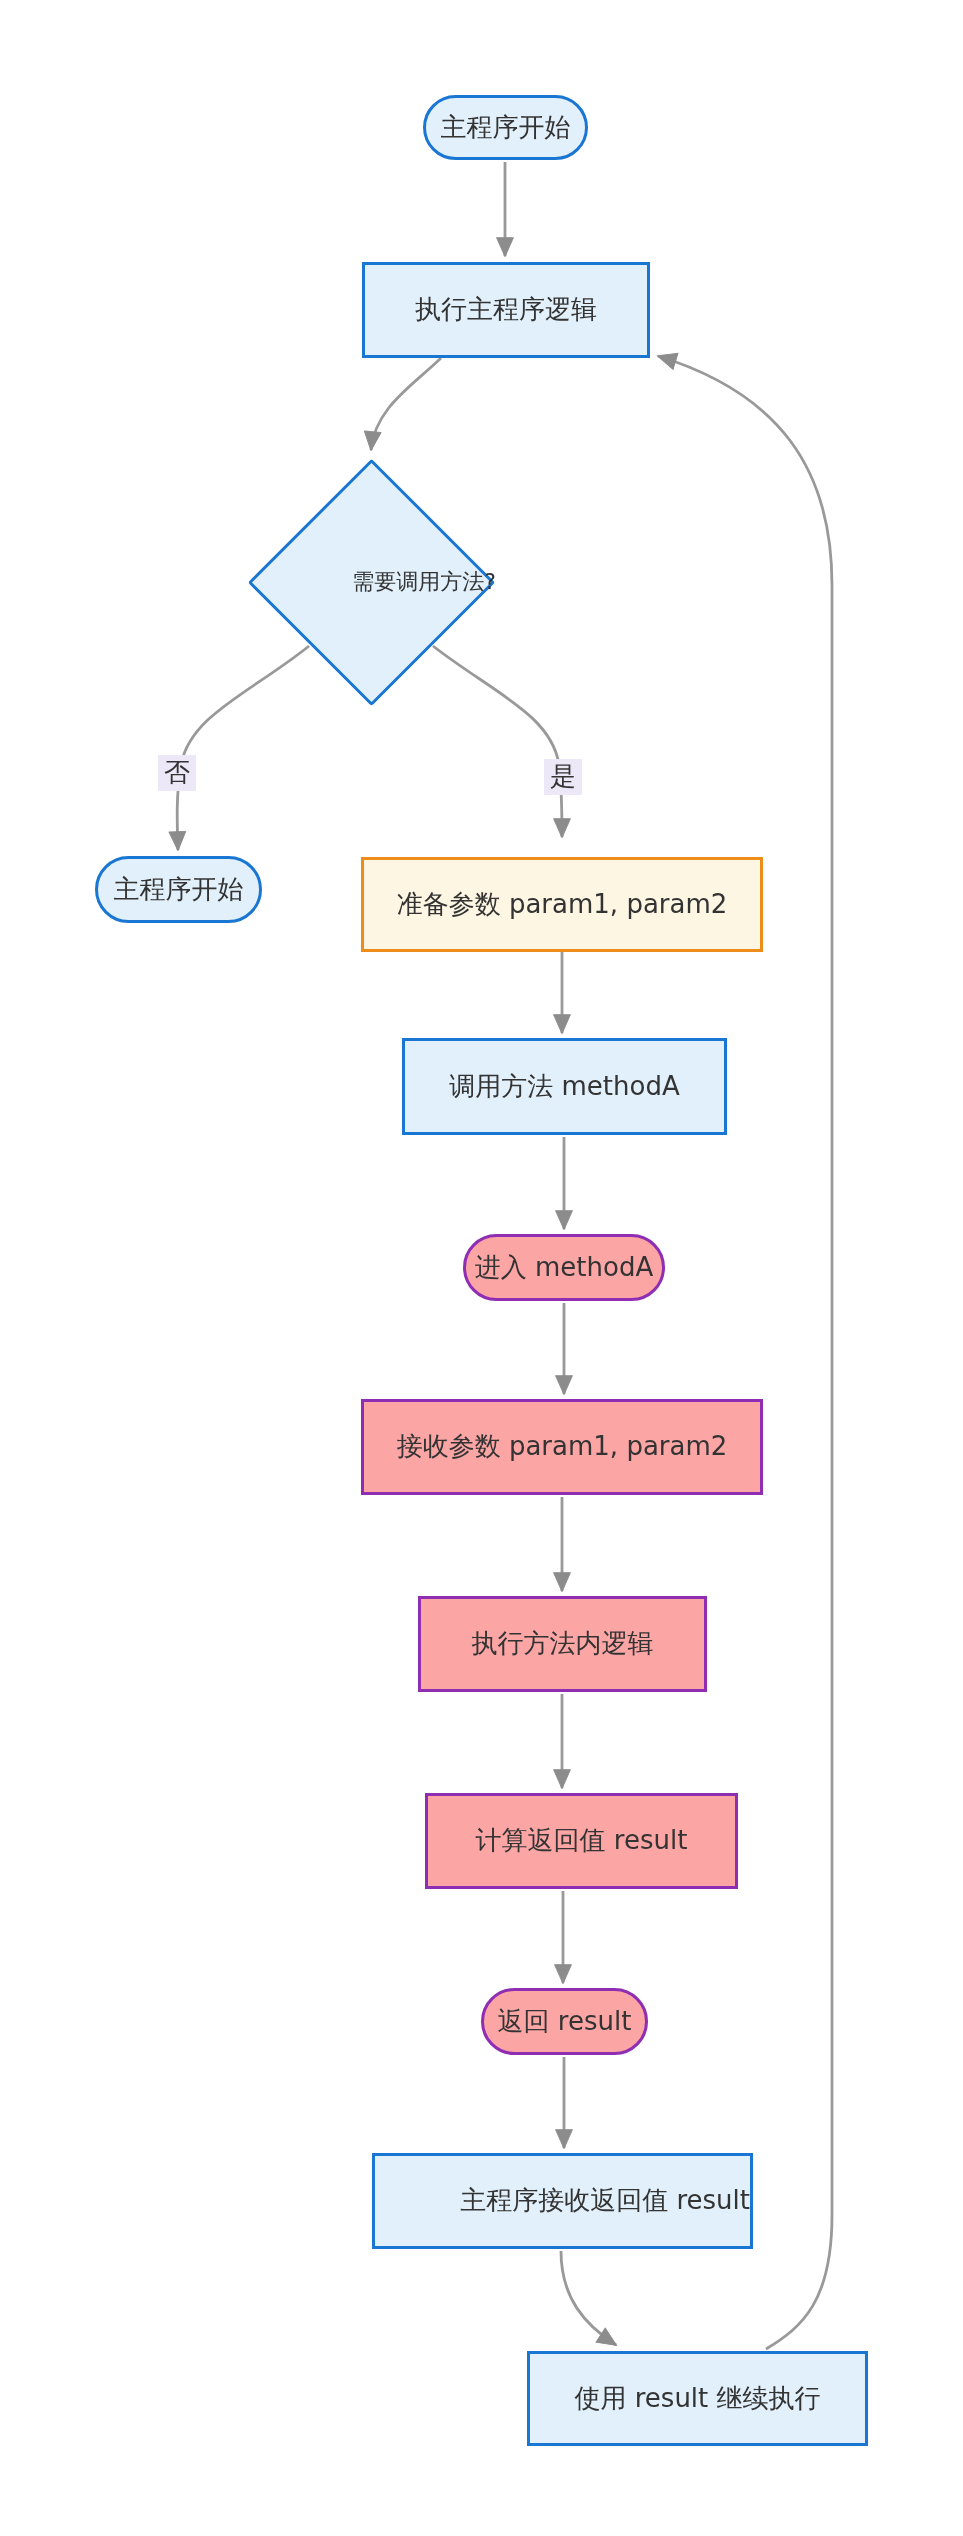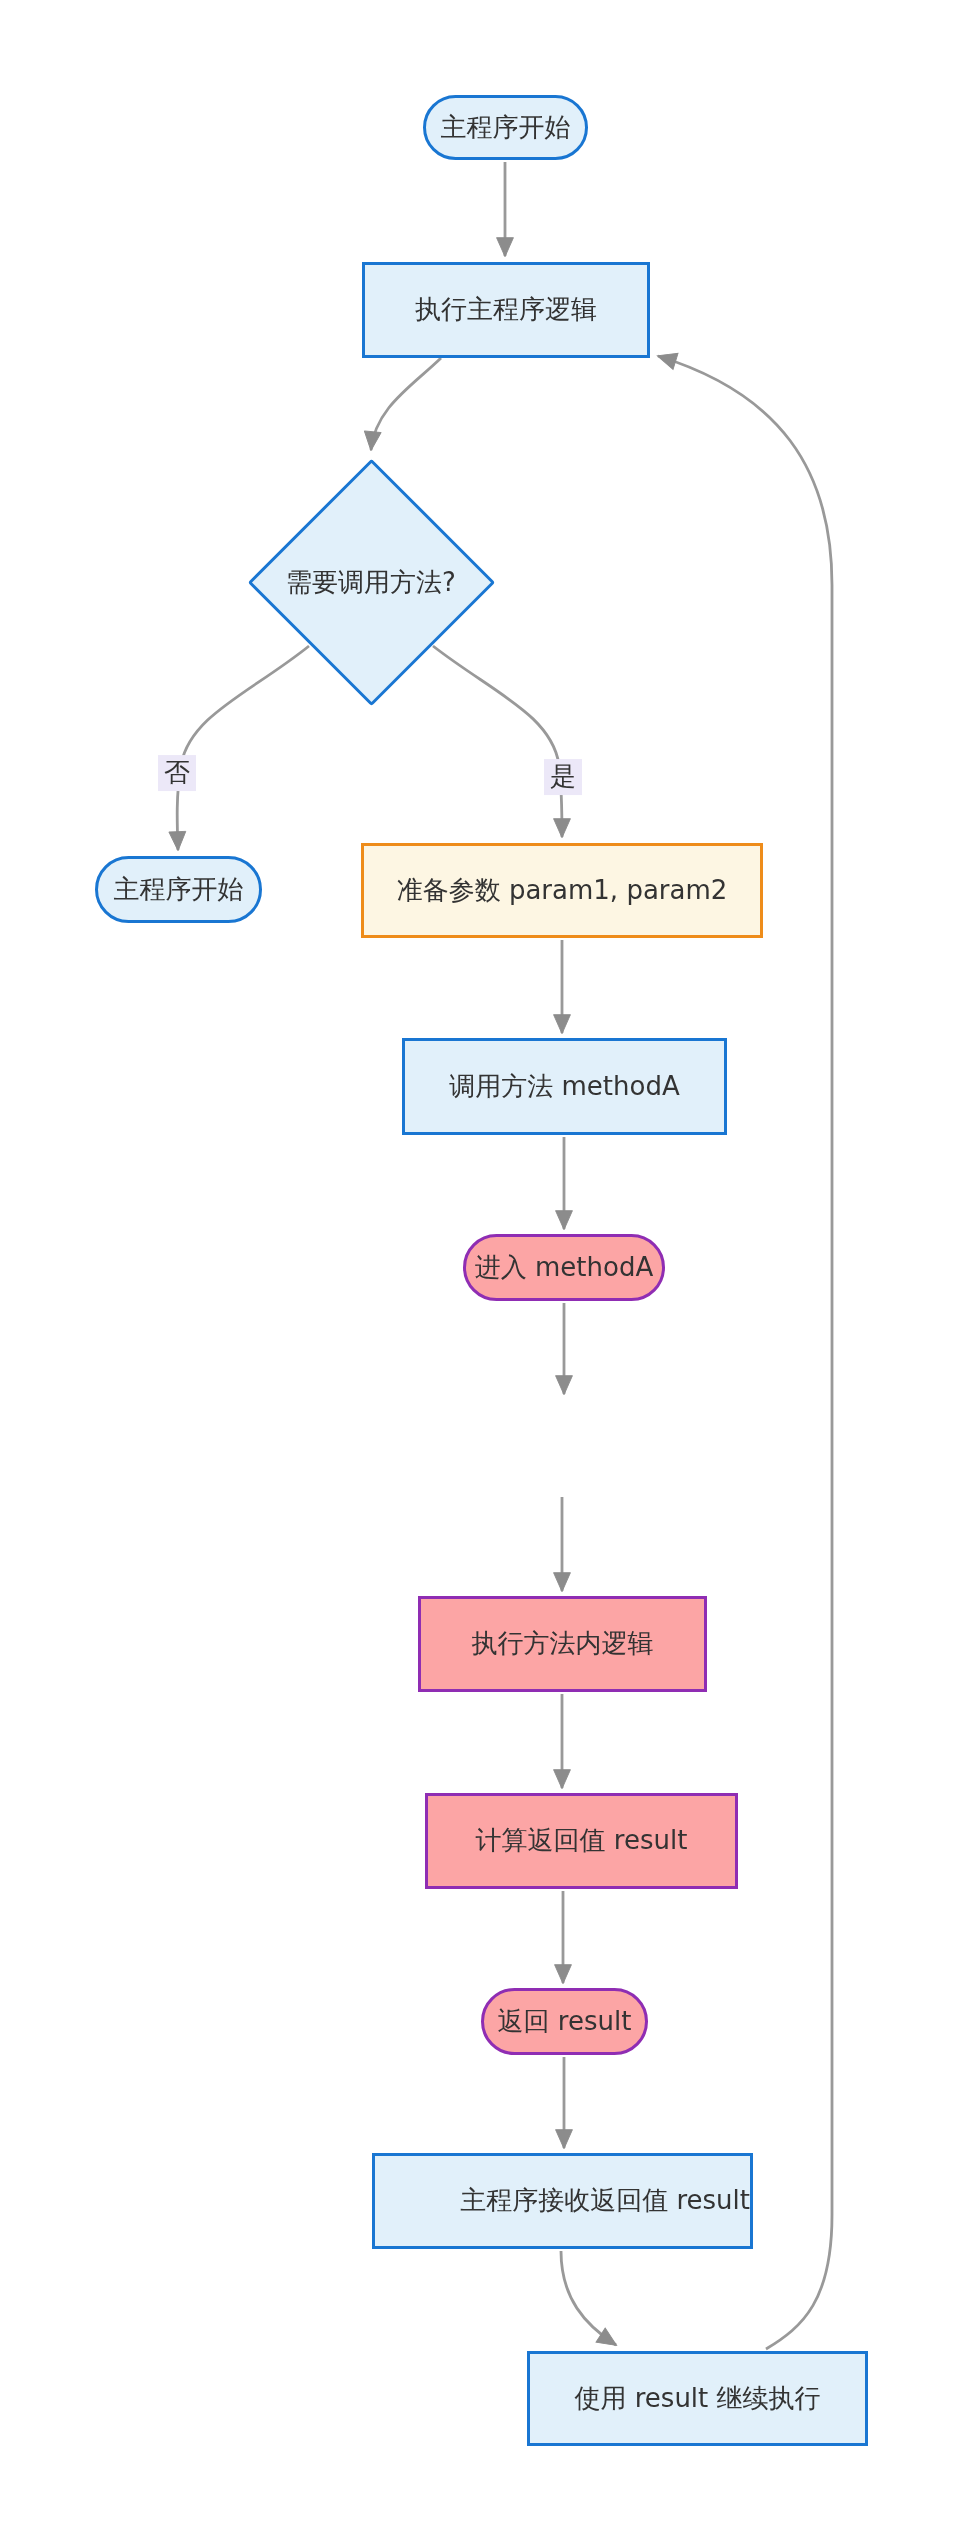--- a/index.html
+++ b/index.html
@@ -31,40 +31,40 @@
     justify-content: center;
     text-align: center;
     font-size: 26px;
     line-height: 1.3;
     color: #333333;
     white-space: nowrap;
   }
   .rect    { border: 3px solid; }
   .stadium { border: 3px solid; border-radius: 34px; }
   .blue    { background: #E1F0FA; border-color: #1976D2; }
-  .orange  { background: #FDF6E3; border-color: #EE8C1A; }
+  .orange  { background: #FDF6E3; border-color: #EE8C1A; margin-top: 14px; }
   .purple  { background: #fca5a5; border-color: #8F2DB3; }
   .diamond-shape {
     position: absolute;
     left: 284px; top: 495px;
     width: 175px; height: 175px;
     box-sizing: border-box;
     background: #E1F0FA;
     border: 3px solid #1976D2;
     border-radius: 3px;
     transform: rotate(45deg);
   }
   .diamond-label {
     position: absolute;
     left: 246px; top: 563px;
     width: 250px; height: 38px;
     display: flex;
     align-items: center;
-    justify-content: center;
-    font-size: 26px;
+    justify-content: flex-end;
+    font-size: 22px;
     color: #333333;
     white-space: nowrap;
   }
   .edge-label {
     position: absolute;
     transform: translate(-50%, -50%);
     background: #ECE8F8;
     color: #333333;
     font-size: 26px;
     line-height: 1.15;
@@ -123,20 +123,23 @@
   </div>
 
   <div class="node rect blue" style="left:402px; top:1038px; width:325px; height:97px;">
     <span>调用方法 methodA</span>
   </div>
 
   <div class="node stadium purple" style="left:463px; top:1234px; width:202px; height:67px;">
     <span>进入 methodA</span>
   </div>
 
+  <div class="node rect purple" style="left:361px; top:1399px; width:402px; height:96px;">
+    <span>接收参数 param1, param2</span>
+  </div>
 
   <div class="node rect purple" style="left:418px; top:1596px; width:289px; height:96px;">
     <span>执行方法内逻辑</span>
   </div>
 
   <div class="node rect purple" style="left:425px; top:1793px; width:313px; height:96px;">
     <span>计算返回值 result</span>
   </div>
 
   <div class="node stadium purple" style="left:481px; top:1988px; width:167px; height:67px;">

